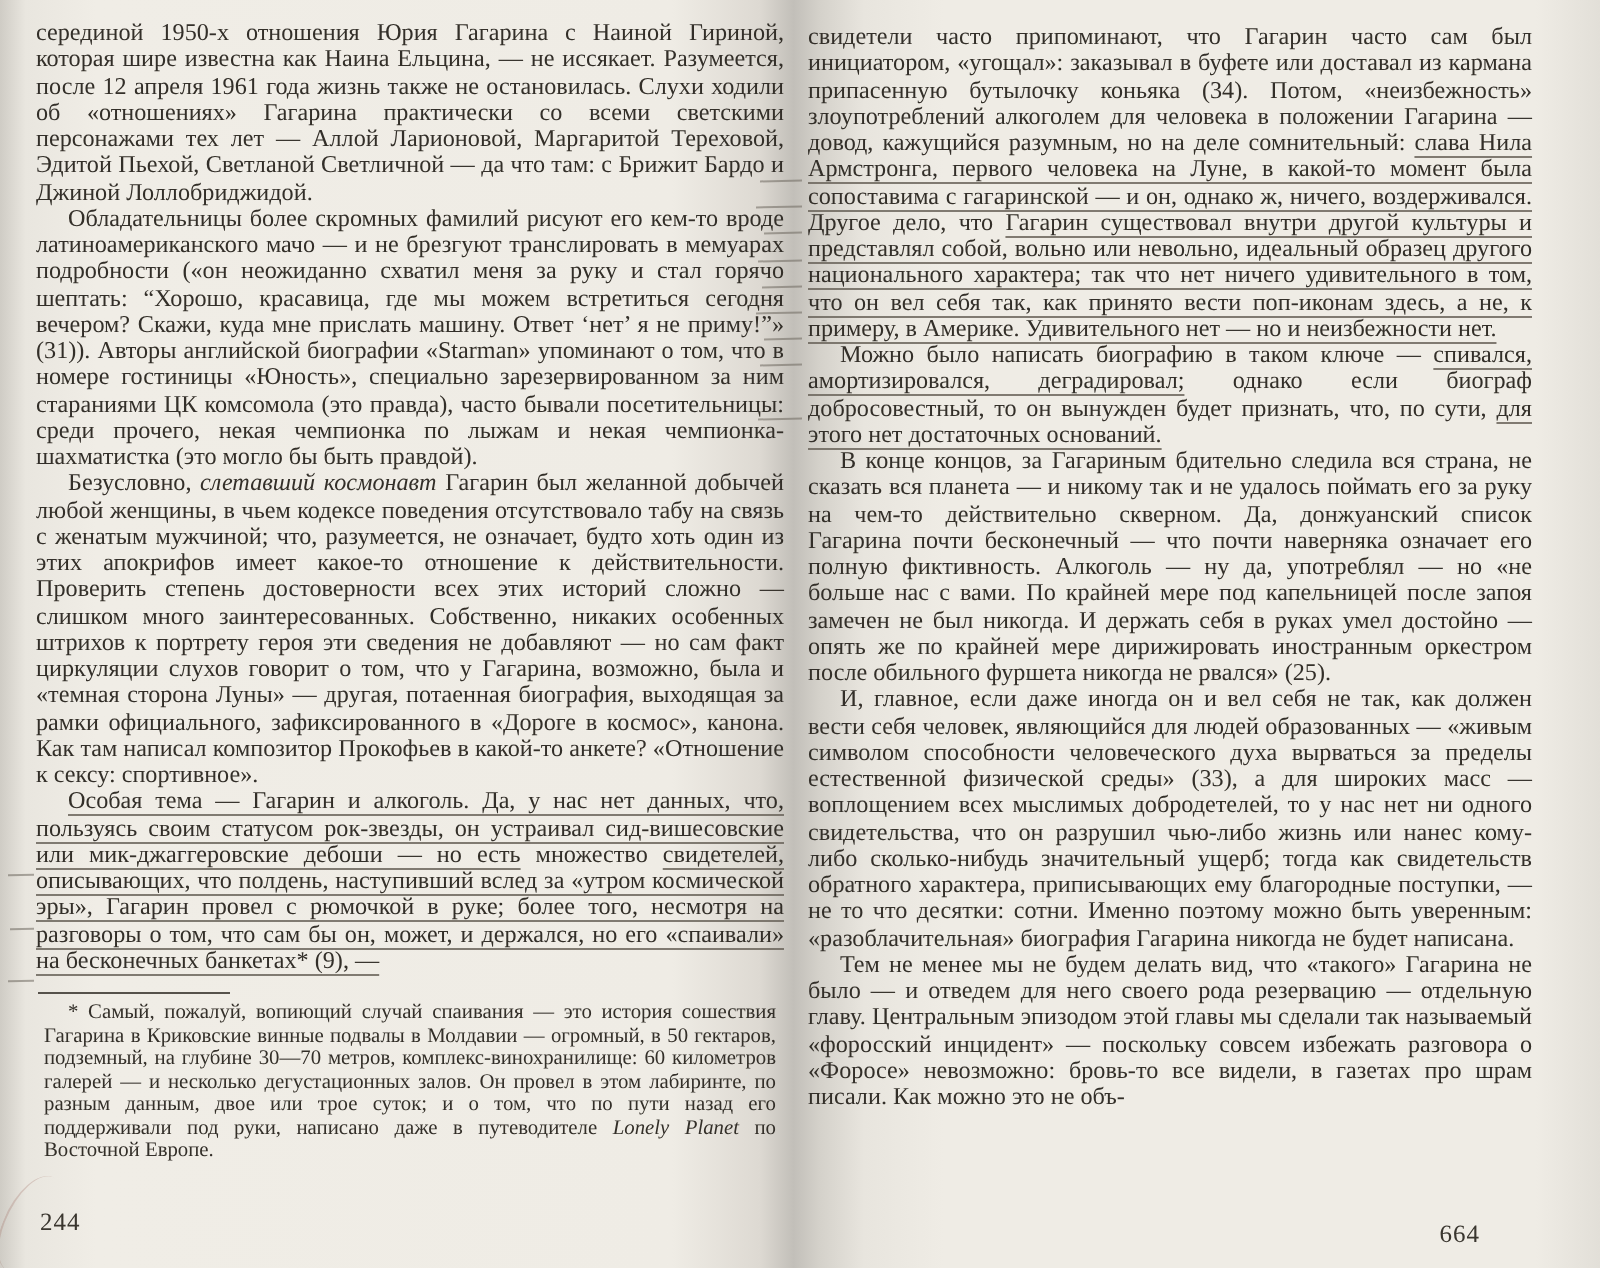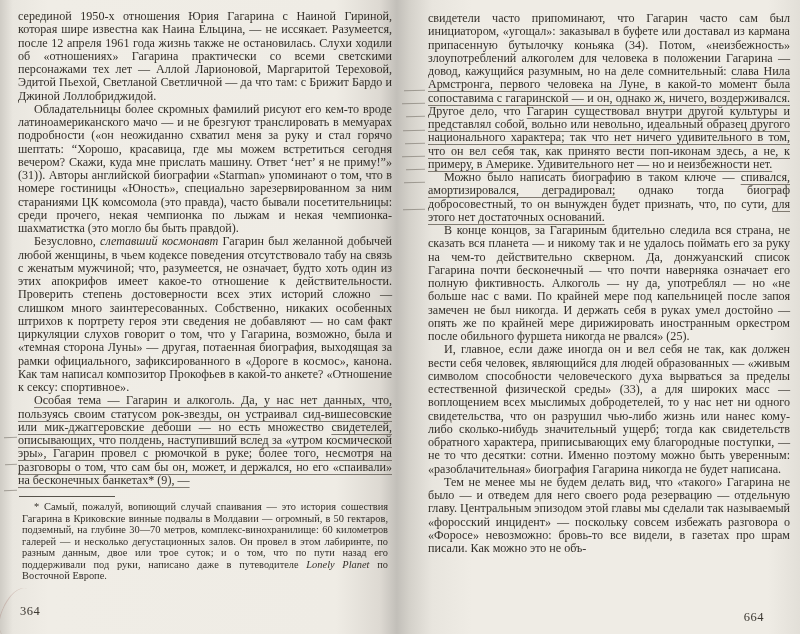--- a/index.html
+++ b/index.html
@@ -18,21 +18,21 @@
       #efece5 96%, #e2dfd8 100%);
   }
   .page {
     position: absolute;
     top: 0; bottom: 0;
     color: #332f29;
     font-size: 12.1px;
     line-height: 13.25px;
   }
   .page-left  { left: 18px;  width: 374px; }
-  .page-right { left: 428px; width: 362px; }
+  .page-right { left: 404px; width: 362px; }
   .body-text { position: absolute; top: 10px; left: 0; right: 0; }
   .page-right .body-text { top: 12px; }
   p.para {
     margin: 0;
     text-align: justify;
     hyphens: auto;
     -webkit-hyphens: auto;
   }
   p.ind { text-indent: 16px; }
   .u {
@@ -87,31 +87,31 @@
     <div class="body-text">
       <p class="para"><span>серединой 1950-х отношения Юрия Гагарина с Наиной Гириной, которая шире известна как Наина Ельцина, — не иссякает. Разумеется, после 12 апреля 1961 года жизнь также не остановилась. Слухи ходили об «отношениях» Гагарина практически со всеми светскими персонажами тех лет — Аллой Ларионовой, Маргаритой Тереховой, Эдитой Пьехой, Светланой Светличной — да что там: с Брижит Бардо и Джиной Лоллобриджидой.</span></p>
       <p class="para ind"><span>Обладательницы более скромных фамилий рисуют его кем-то вроде латиноамериканского мачо — и не брезгуют транслировать в мемуарах подробности («он неожиданно схватил меня за руку и стал горячо шептать: “Хорошо, красавица, где мы можем встретиться сегодня вечером? Скажи, куда мне прислать машину. Ответ ‘нет’ я не приму!”» (31)). Авторы английской биографии «Starman» упоминают о том, что в номере гостиницы «Юность», специально зарезервированном за ним стараниями ЦК комсомола (это правда), часто бывали посетительницы: среди прочего, некая чемпионка по лыжам и некая чемпионка-шахматистка (это могло бы быть правдой).</span></p>
       <p class="para ind"><span>Безусловно, </span><span class="it">слетавший космонавт</span><span> Гагарин был желанной добычей любой женщины, в чьем кодексе поведения отсутствовало табу на связь с женатым мужчиной; что, разумеется, не означает, будто хоть один из этих апокрифов имеет какое-то отношение к действительности. Проверить степень достоверности всех этих историй сложно — слишком много заинтересованных. Собственно, никаких особенных штрихов к портрету героя эти сведения не добавляют — но сам факт циркуляции слухов говорит о том, что у Гагарина, возможно, была и «темная сторона Луны» — другая, потаенная биография, выходящая за рамки официального, зафиксированного в «Дороге в космос», канона. Как там написал композитор Прокофьев в какой-то анкете? «Отношение к сексу: спортивное».</span></p>
       <p class="para ind"><span class="u">Особая тема — Гагарин и алкоголь. Да, у нас нет данных, что, пользуясь своим статусом рок-звезды, он устраивал сид-вишесовские или мик-джаггеровские дебоши — но есть</span><span> множество </span><span class="u">свидетелей, описывающих, что полдень, наступивший вслед за «утром космической эры», Гагарин провел с рюмочкой в руке; более того, несмотря на разговоры о том, что сам бы он, может, и держался, но его «спаивали» на бесконечных банкетах* (9), —</span></p>
       <div class="footnote">
         <div class="fn-rule"></div>
         <p class="fn-text"><span>* Самый, пожалуй, вопиющий случай спаивания — это история сошествия Гагарина в Криковские винные подвалы в Молдавии — огромный, в 50 гектаров, подземный, на глубине 30—70 метров, комплекс-винохранилище: 60 километров галерей — и несколько дегустационных залов. Он провел в этом лабиринте, по разным данным, двое или трое суток; и о том, что по пути назад его поддерживали под руки, написано даже в путеводителе </span><span class="it">Lonely Planet</span><span> по Восточной Европе.</span></p>
       </div>
     </div>
-    <div class="page-number">364</div>
+    <div class="page-number">244</div>
 
     <div class="tick" style="left:-14px; top:437px; width:13px;"></div>
     <div class="tick" style="left:-13px; top:464px; width:12px;"></div>
     <div class="tick" style="left:-14px; top:490px; width:13px;"></div>
   </div>
 
   <div class="page page-right">
     <div class="body-text">
       <p class="para"><span>свидетели часто припоминают, что Гагарин часто сам был инициатором, «угощал»: заказывал в буфете или доставал из кармана припасенную бутылочку коньяка (34). Потом, «неизбежность» злоупотреблений алкоголем для человека в положении Гагарина — довод, кажущийся разумным, но на деле сомнительный: </span><span class="u">слава Нила Армстронга, первого человека на Луне, в какой-то момент была сопоставима с гагаринской — и он, однако ж, ничего, воздерживался.</span><span> Другое дело, что </span><span class="u">Гагарин существовал внутри другой культуры и представлял собой, вольно или невольно, идеальный образец другого национального характера; так что нет ничего удивительного в том, что он вел себя так, как принято вести поп-иконам здесь, а не, к примеру, в Америке. Удивительного нет — но и неизбежности нет.</span></p>
-      <p class="para ind"><span>Можно было написать биографию в таком ключе — </span><span class="u">спивался, амортизировался, деградировал;</span><span> однако тогда биограф добросовестный, то он вынужден будет признать, что, по сути, </span><span class="u">для этого нет достаточных оснований.</span></p>
+      <p class="para ind"><span>Можно было написать биографию в таком ключе — </span><span class="u">спивался, амортизировался, деградировал;</span><span> однако если биограф добросовестный, то он вынужден будет признать, что, по сути, </span><span class="u">для этого нет достаточных оснований.</span></p>
       <p class="para ind"><span>В конце концов, за Гагариным бдительно следила вся страна, не сказать вся планета — и никому так и не удалось поймать его за руку на чем-то действительно скверном. Да, донжуанский список Гагарина почти бесконечный — что почти наверняка означает его полную фиктивность. Алкоголь — ну да, употреблял — но «не больше нас с вами. По крайней мере под капельницей после запоя замечен не был никогда. И держать себя в руках умел достойно — опять же по крайней мере дирижировать иностранным оркестром после обильного фуршета никогда не рвался» (25).</span></p>
       <p class="para ind"><span>И, главное, если даже иногда он и вел себя не так, как должен вести себя человек, являющийся для людей образованных — «живым символом способности человеческого духа вырваться за пределы естественной физической среды» (33), а для широких масс — воплощением всех мыслимых добродетелей, то у нас нет ни одного свидетельства, что он разрушил чью-либо жизнь или нанес кому-либо сколько-нибудь значительный ущерб; тогда как свидетельств обратного характера, приписывающих ему благородные поступки, — не то что десятки: сотни. Именно поэтому можно быть уверенным: «разоблачительная» биография Гагарина никогда не будет написана.</span></p>
       <p class="para ind"><span>Тем не менее мы не будем делать вид, что «такого» Гагарина не было — и отведем для него своего рода резервацию — отдельную главу. Центральным эпизодом этой главы мы сделали так называемый «форосский инцидент» — поскольку совсем избежать разговора о «Форосе» невозможно: бровь-то все видели, в газетах про шрам писали. Как можно это не объ-</span></p>
     </div>
     <div class="page-number">664</div>
 
     <div class="tick" style="left:-24px; top:90px;  width:21px;"></div>
     <div class="tick" style="left:-26px; top:103px; width:23px;"></div>
     <div class="tick" style="left:-22px; top:116px; width:19px;"></div>
     <div class="tick" style="left:-25px; top:130px; width:22px;"></div>

